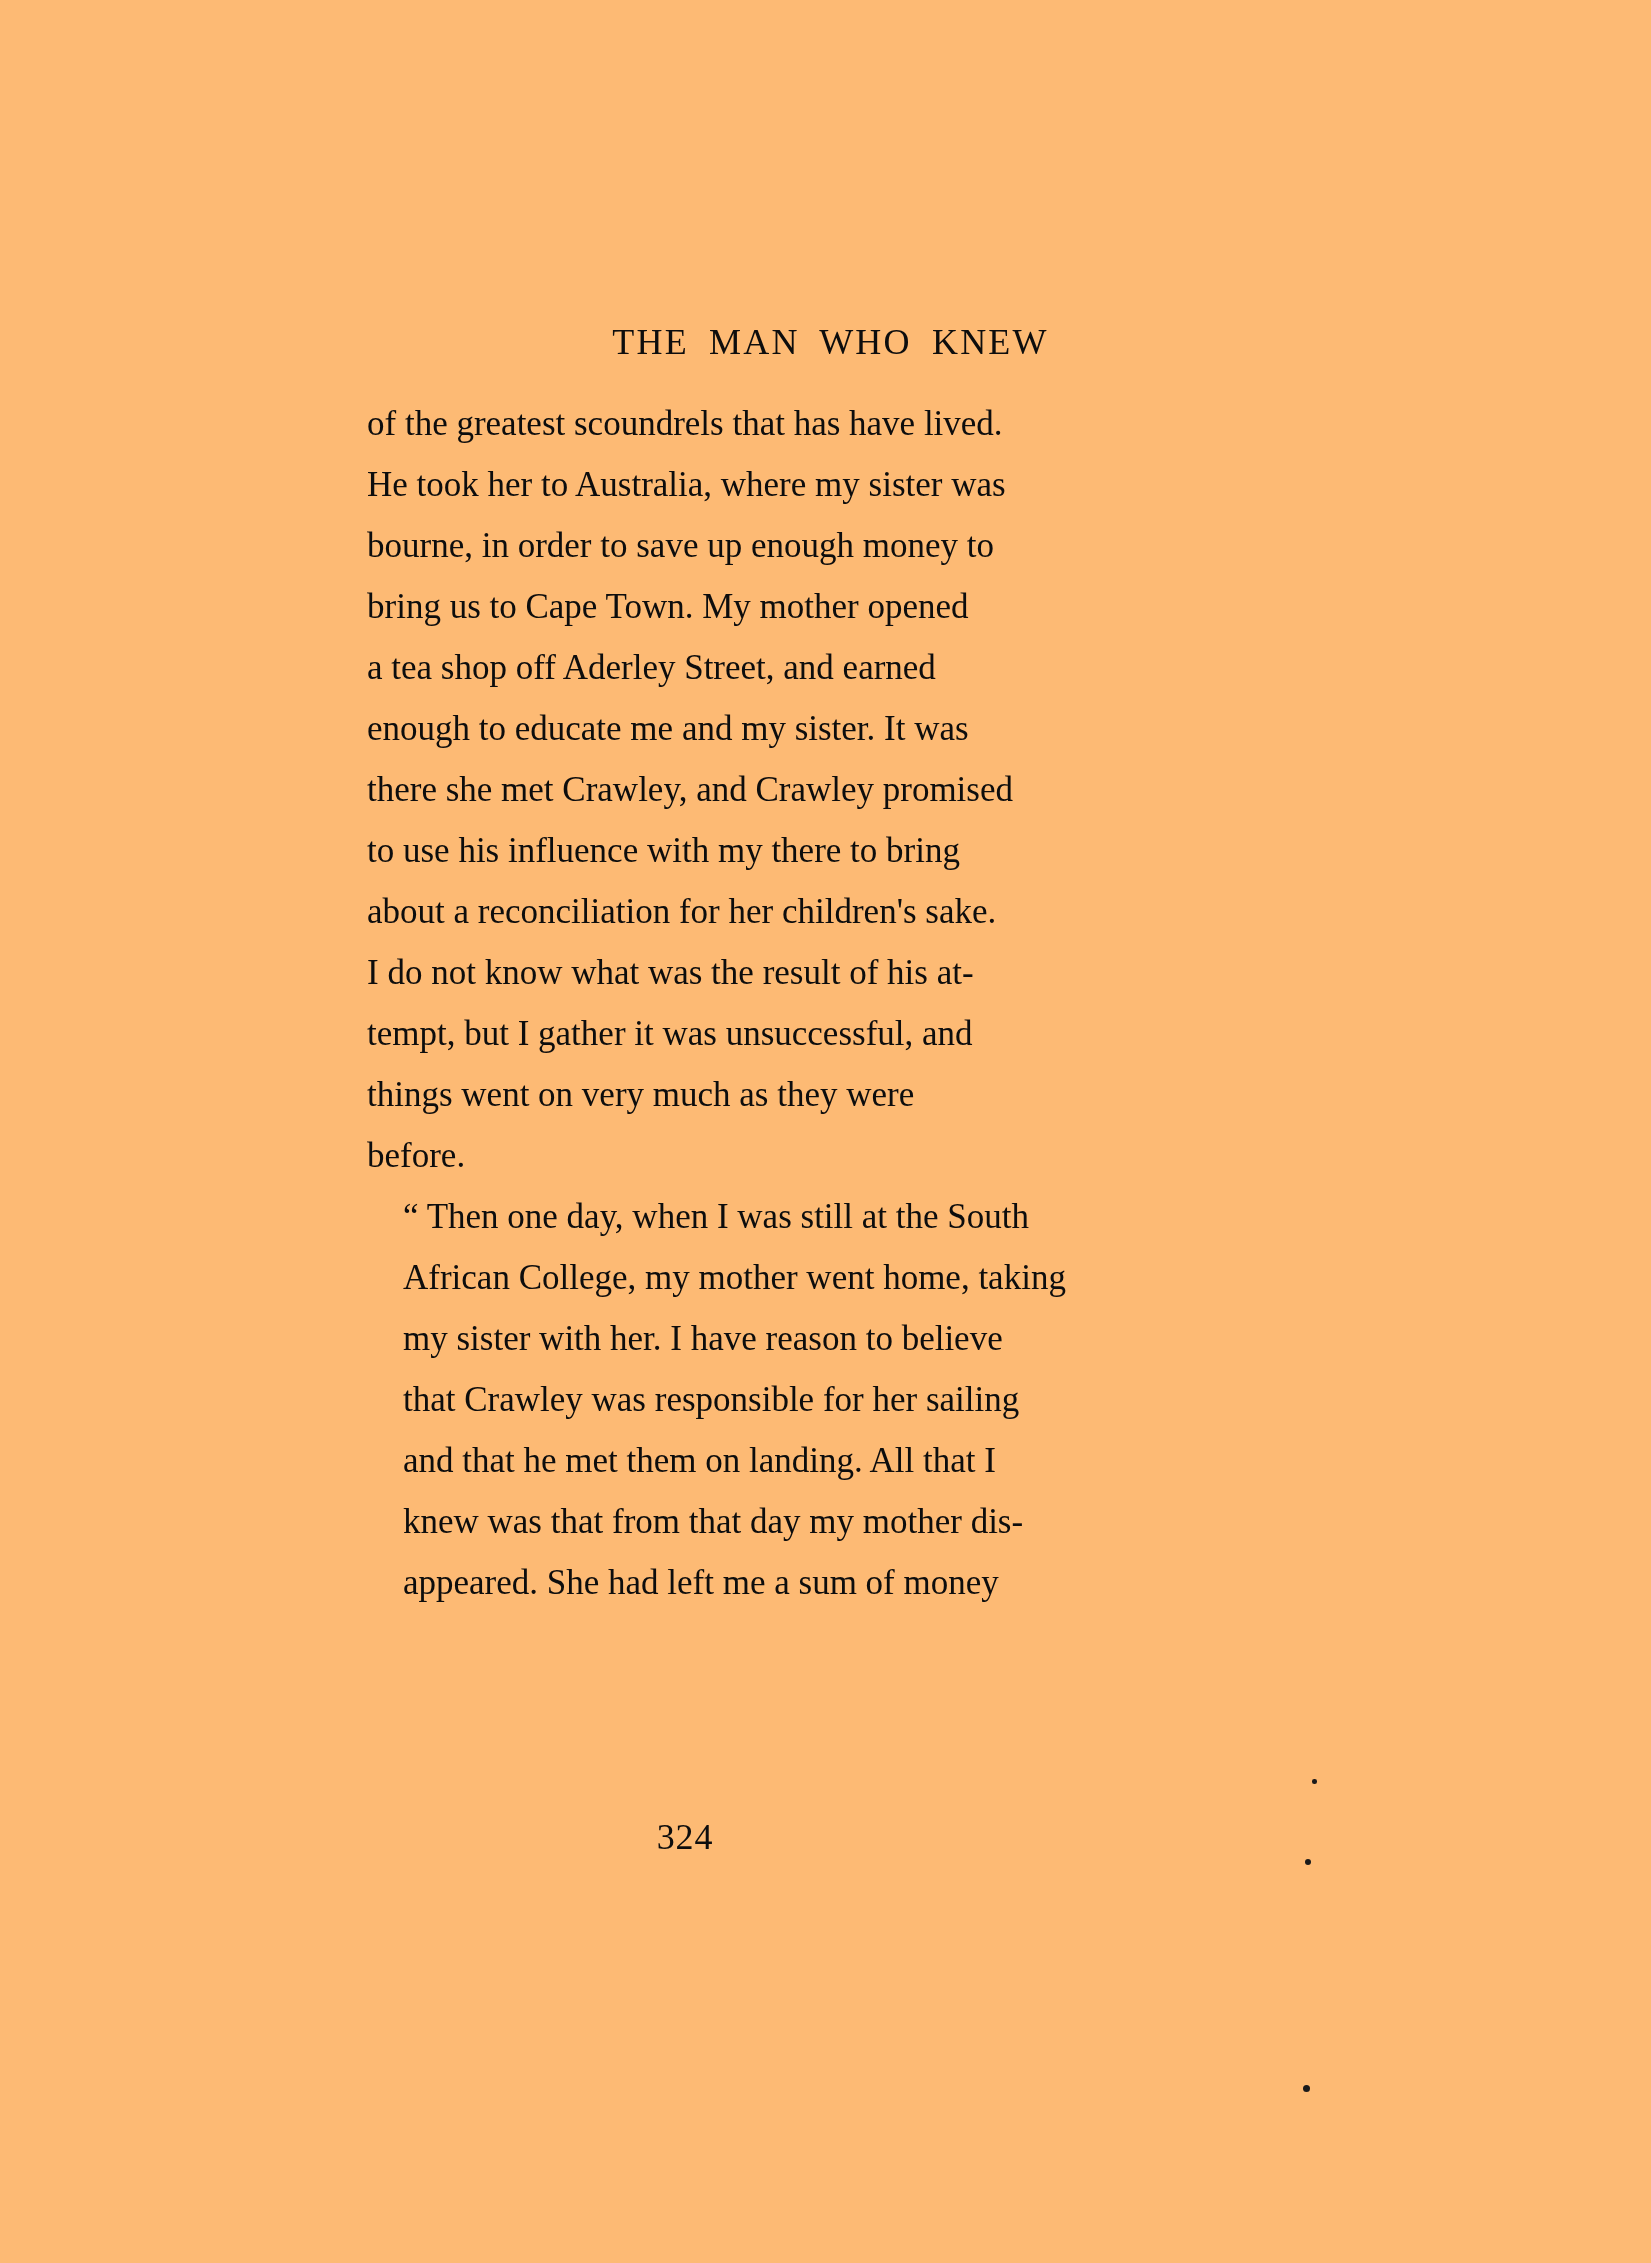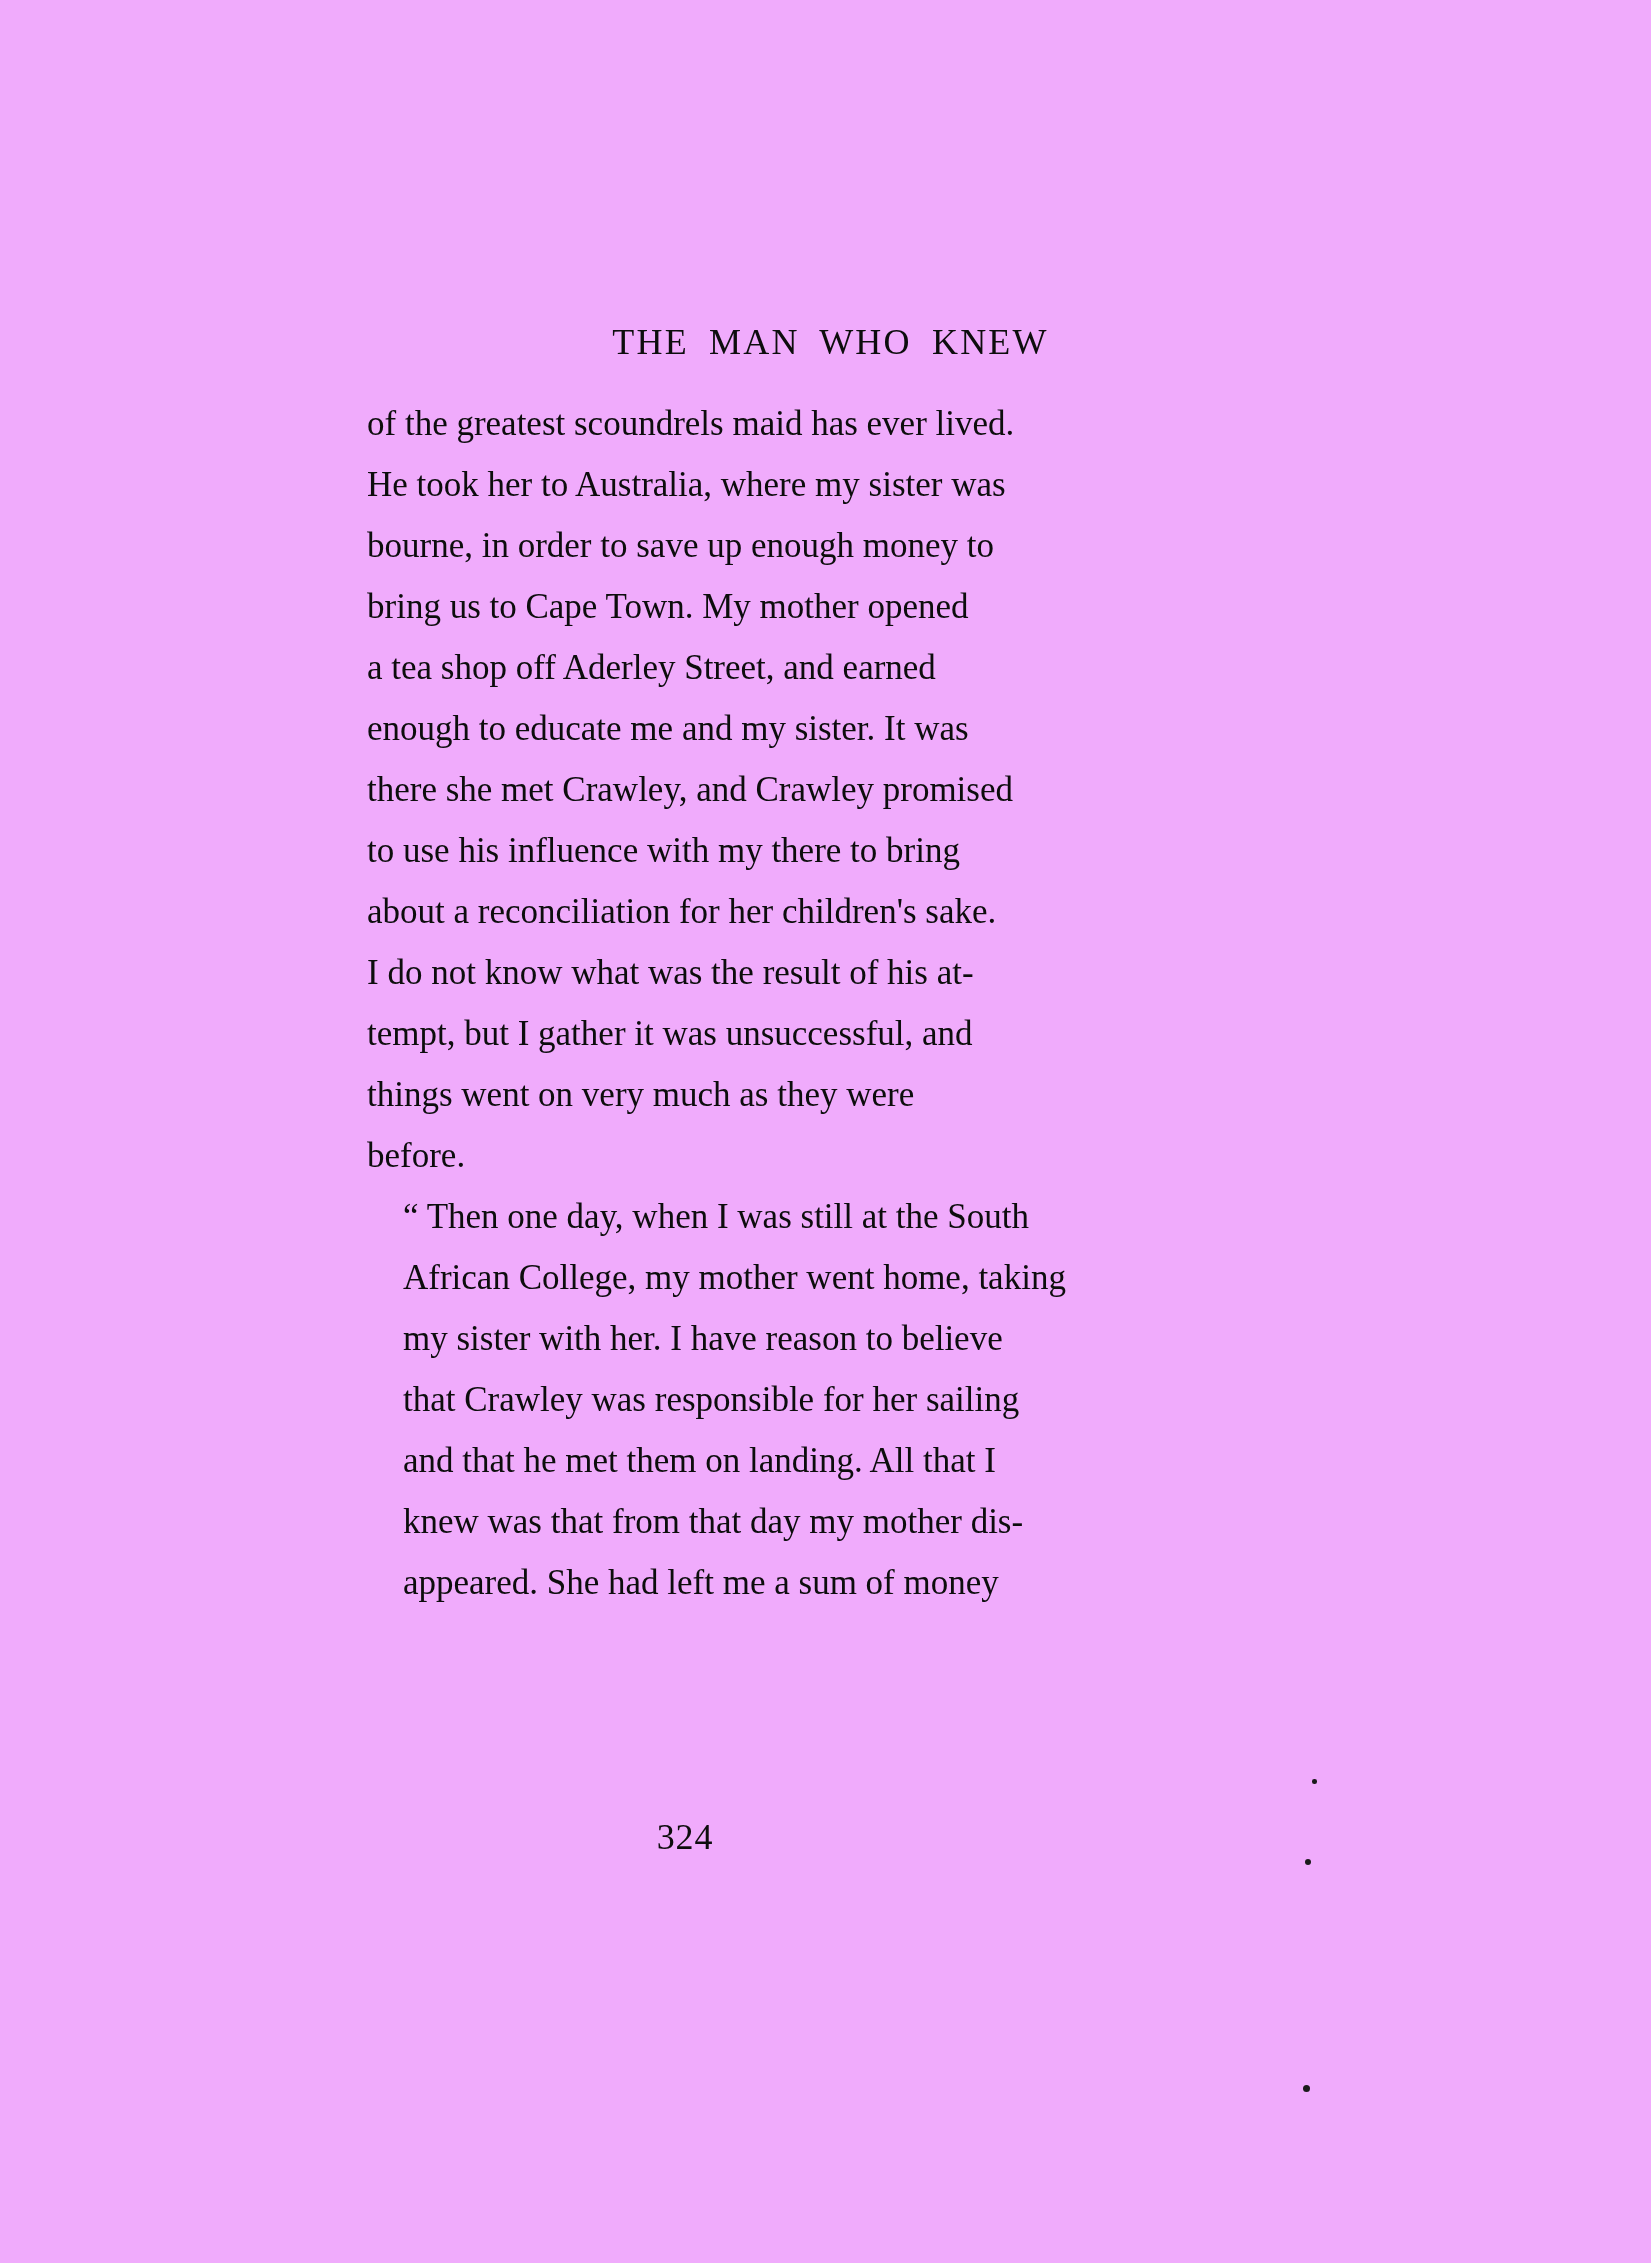--- a/index.html
+++ b/index.html
@@ -14,21 +14,21 @@
     color: #0d0d0d;
     position: relative;
     overflow: hidden;
   }
   .page {
     position: absolute;
     left: 0;
     top: 0;
     width: 1651px;
     height: 2263px;
-    background: #f0abfc;
+    background: #fdba74;
   }
   .text-block {
     position: absolute;
     left: 367px;
     top: 321px;
     width: 927px;
   }
   .running-head {
     text-align: center;
     font-size: 36px;
@@ -85,21 +85,21 @@
 </head>
 <body>
 
 <div class="page">
 
   <div class="text-block">
     <div class="running-head">THE MAN WHO KNEW</div>
 
     <div class="para">
       <p>
-        <span class="jline spread">of the greatest scoundrels maid has ever lived.</span>
+        <span class="jline spread">of the greatest scoundrels that has have lived.</span>
         <span class="jline spread">He took her to Australia, where my sister was</span>
         <span class="jline spread">bourne, in order to save up enough money to</span>
         <span class="jline spread">bring us to Cape Town.  My mother opened</span>
         <span class="jline spread">a tea shop off Aderley Street, and earned</span>
         <span class="jline spread">enough to educate me and my sister.  It was</span>
         <span class="jline spread">there she met Crawley, and Crawley promised</span>
         <span class="jline spread">to use his influence with my there to bring</span>
         <span class="jline spread">about a reconciliation for her children's sake.</span>
         <span class="jline spread">I do not know what was the result of his at-</span>
         <span class="jline spread">tempt, but I gather it was unsuccessful, and</span>

